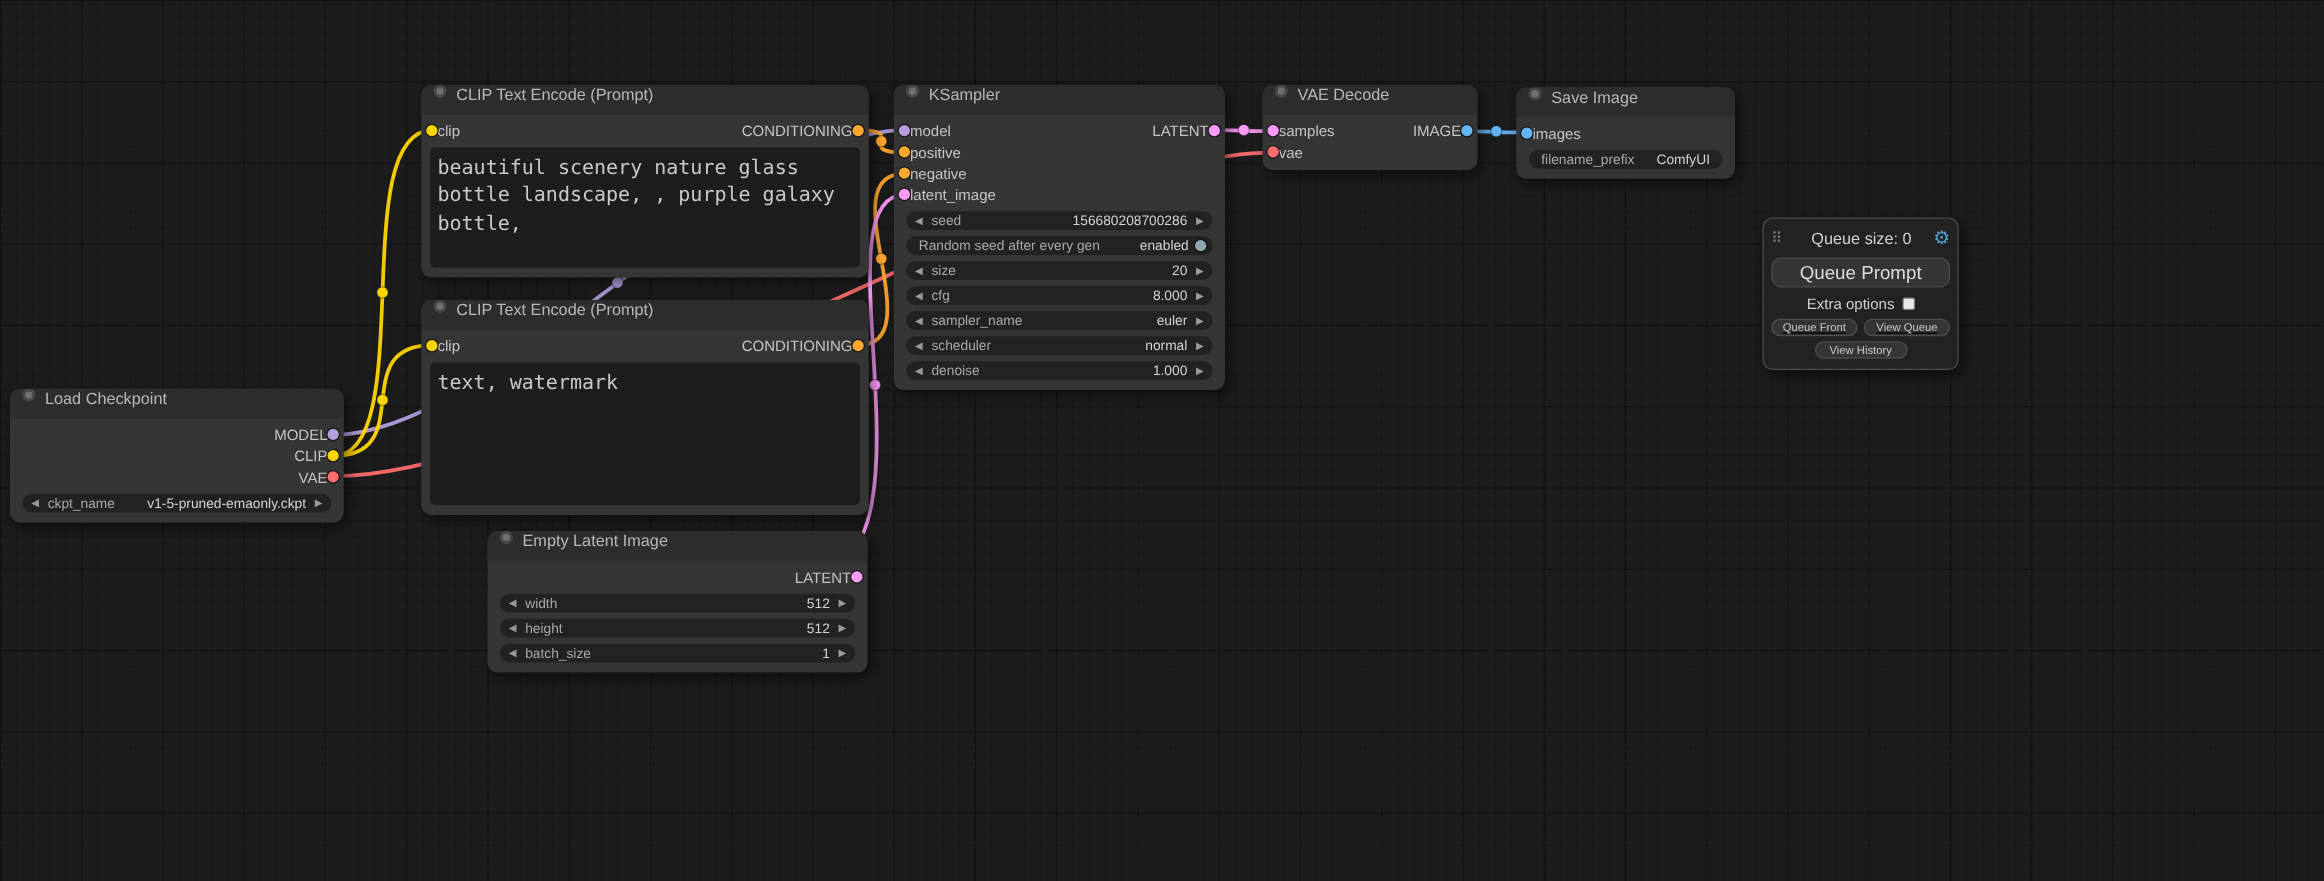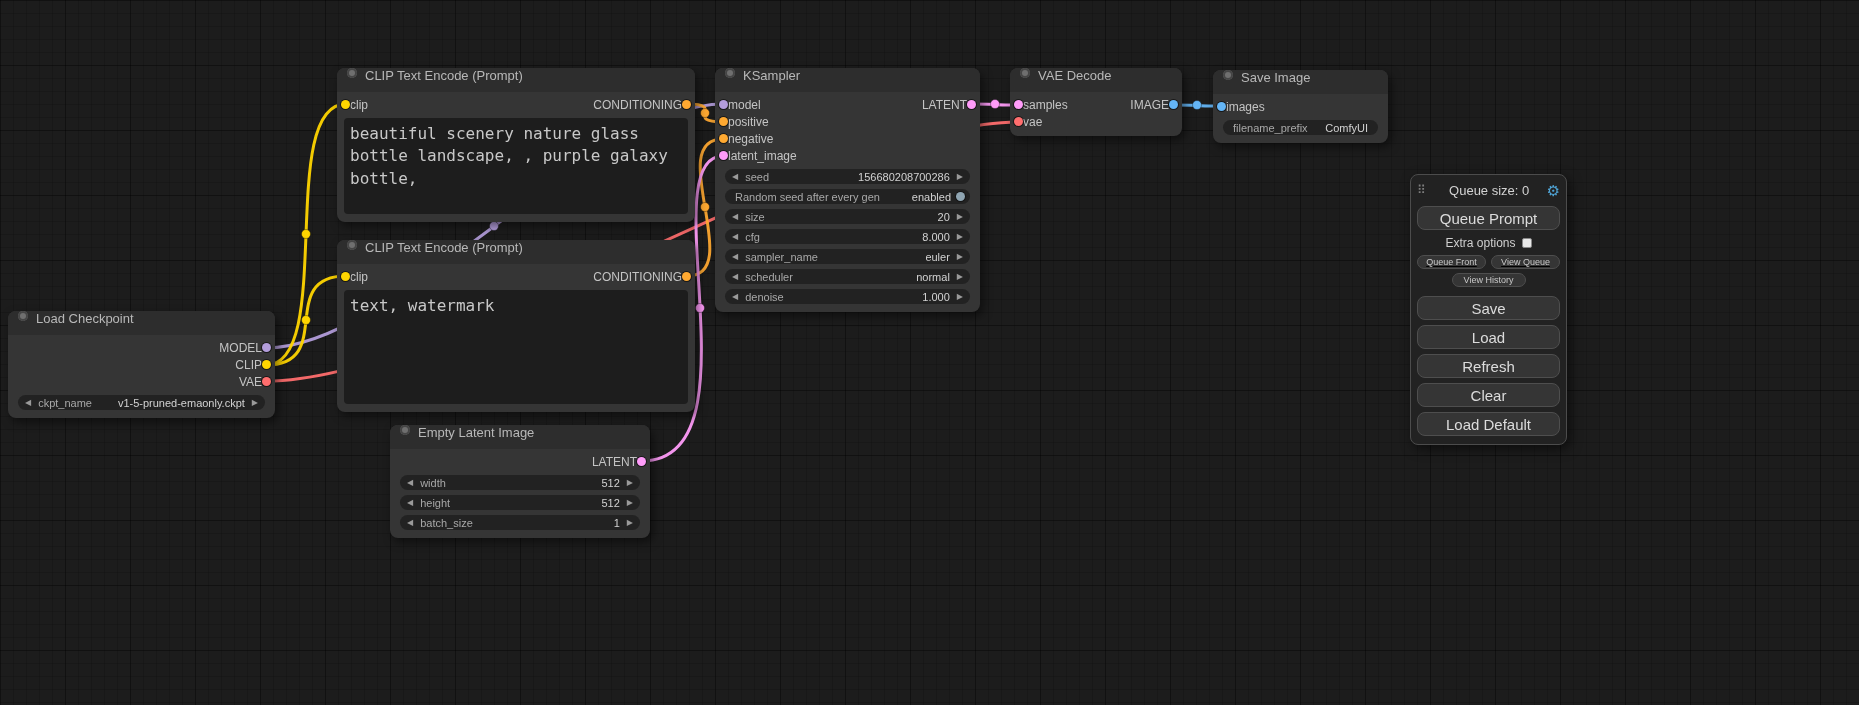--- a/index.html
+++ b/index.html
@@ -176,21 +176,21 @@
     <div class="slot-row">
       <span class="slot-dot in" style="background: rgb(255, 213, 0);"></span>
       <span>clip</span>
       <span>CONDITIONING</span>
       <span class="slot-dot out" style="background: rgb(255, 169, 49);"></span>
     </div>
   </div>
   <div class="prompt-box">text, watermark</div>
 </div>
 
-<div class="node" style="left:390px; top:425px; width:260px; height:113px;">
+<div class="node" style="left:390px; top:425px; width:304px; height:113px;">
   <div class="node-title">
     <span class="title-dot"></span>
     <span>Empty Latent Image</span>
   </div>
   <div class="slots">
     <div class="slot-row right">
       <span>LATENT</span>
       <span class="slot-dot out" style="background: rgb(255, 156, 249);"></span>
     </div>
   </div>
@@ -327,20 +327,13 @@
   <button class="qp-btn">Queue Prompt</button>
   <div class="qp-extra">
     <span>Extra options</span>
     <span class="qp-checkbox"></span>
   </div>
   <div class="qp-small-row">
     <button class="qp-small">Queue Front</button>
     <button class="qp-small">View Queue</button>
   </div>
   <button class="qp-small qp-history">View History</button>
-  <div class="qp-group">
-    <button class="qp-btn">Save</button>
-    <button class="qp-btn">Load</button>
-    <button class="qp-btn">Refresh</button>
-    <button class="qp-btn">Clear</button>
-    <button class="qp-btn">Load Default</button>
-  </div>
 </div>
 
 </body></html>

